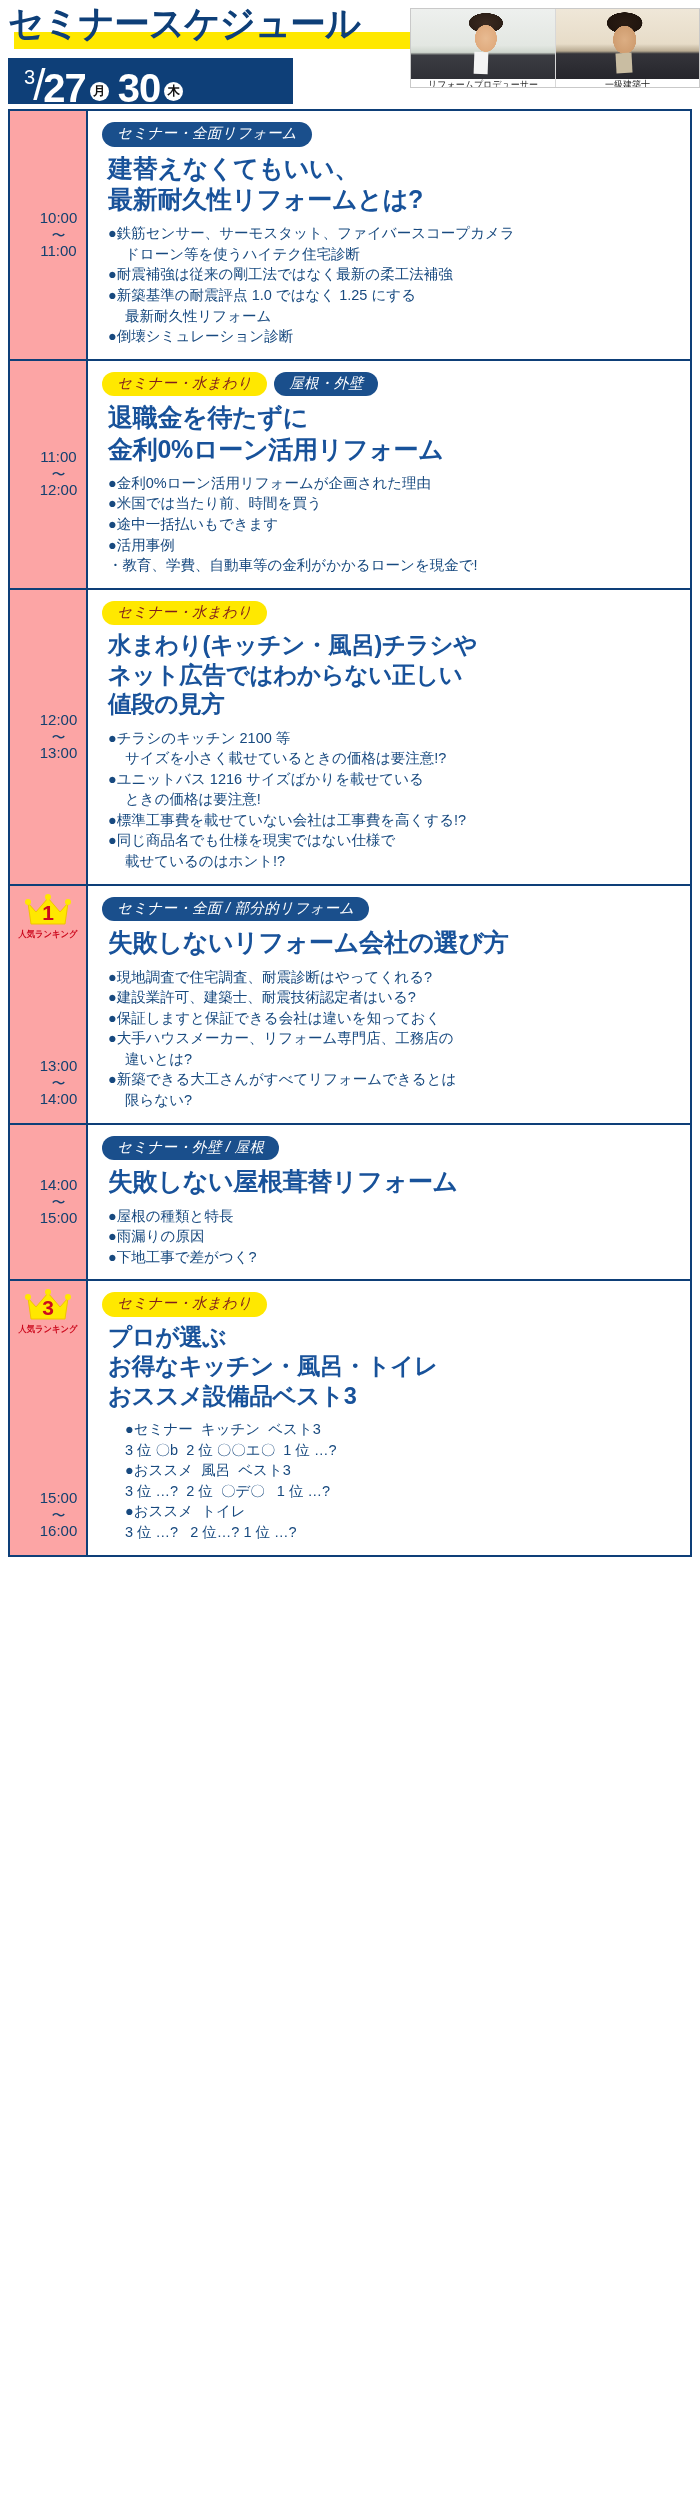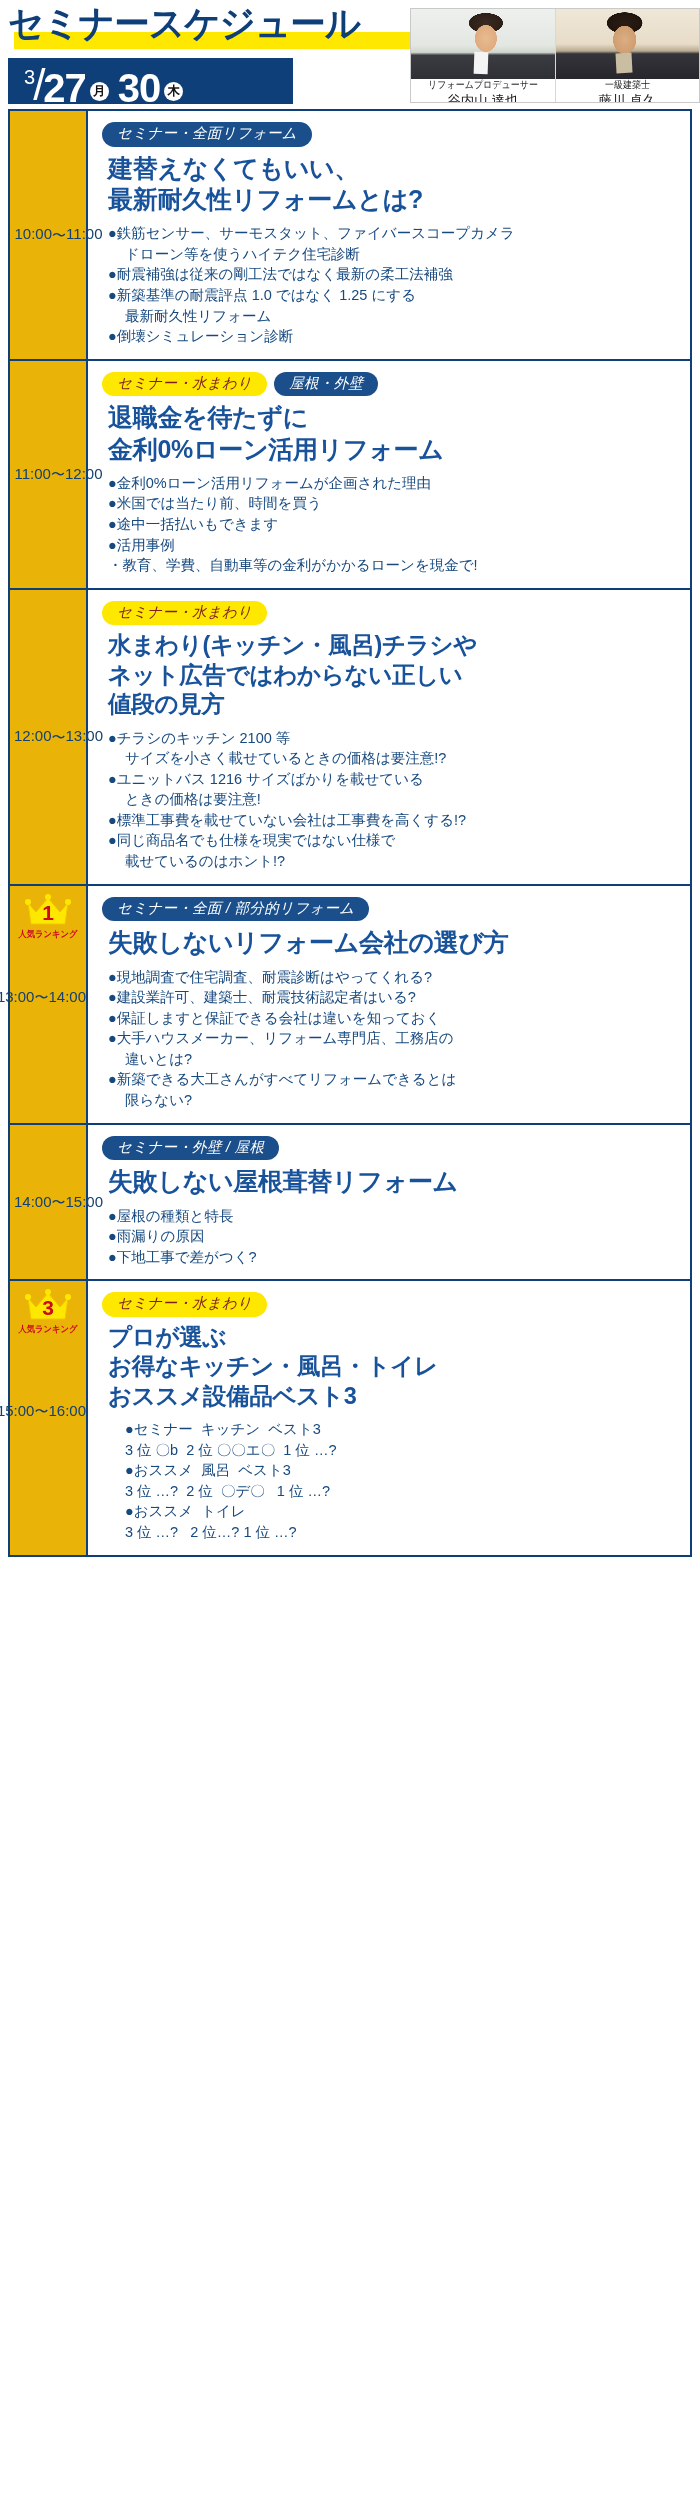--- a/index.html
+++ b/index.html
@@ -75,21 +75,21 @@
     font-size: 12.5px; font-weight: bold;
     text-align: center; line-height: 19px;
     position: relative; top: -3px;
     margin: 0 3px 0 4px;
   }
   .d-gap { width: 6px; }
 
   
   .speakers {
     position: absolute; right: 0; top: 8px;
-    width: 290px; height: 95px;
+    width: 290px; height: 80px;
     display: flex;
     border: 1px solid #c9c9c9;
     background: #fff;
   }
   .speaker { width: 50%; position: relative; overflow: hidden; }
   .speaker + .speaker { border-left: 1px solid #d8d8d8; }
   .photo { height: 70px; position: relative; overflow: hidden; }
   .photo-a {
     background:
       radial-gradient(ellipse 18px 22px at 52% 42%, #e8bb92 0%, #e0ab7e 60%, rgba(224,171,126,0) 62%),
@@ -128,28 +128,28 @@
     margin: 4px 8px 10px 8px;
     border: 2px solid #0e3f78;
     border-collapse: collapse;
   }
   .row { display: flex; border-bottom: 2px solid #0e3f78; }
   .row:last-child { border-bottom: none; }
 
   .tcell {
     width: 78px;
     flex: 0 0 78px;
-    background: #eab308;
+    background: #fca5a5;
     border-right: 2px solid #0e3f78;
     position: relative;
     color: #13406f;
     font-size: 15px;
     text-align: center;
     display: flex;
-    flex-direction: row;
+    flex-direction: column;
     align-items: center;
     justify-content: center;
     line-height: 1.25;
     padding-left: 21px;
   }
   .tcell .tilde { font-size: 14px; line-height: 1.0; }
 
   .rank-badge {
     position: absolute;
     top: 8px; left: 0; right: 0;

